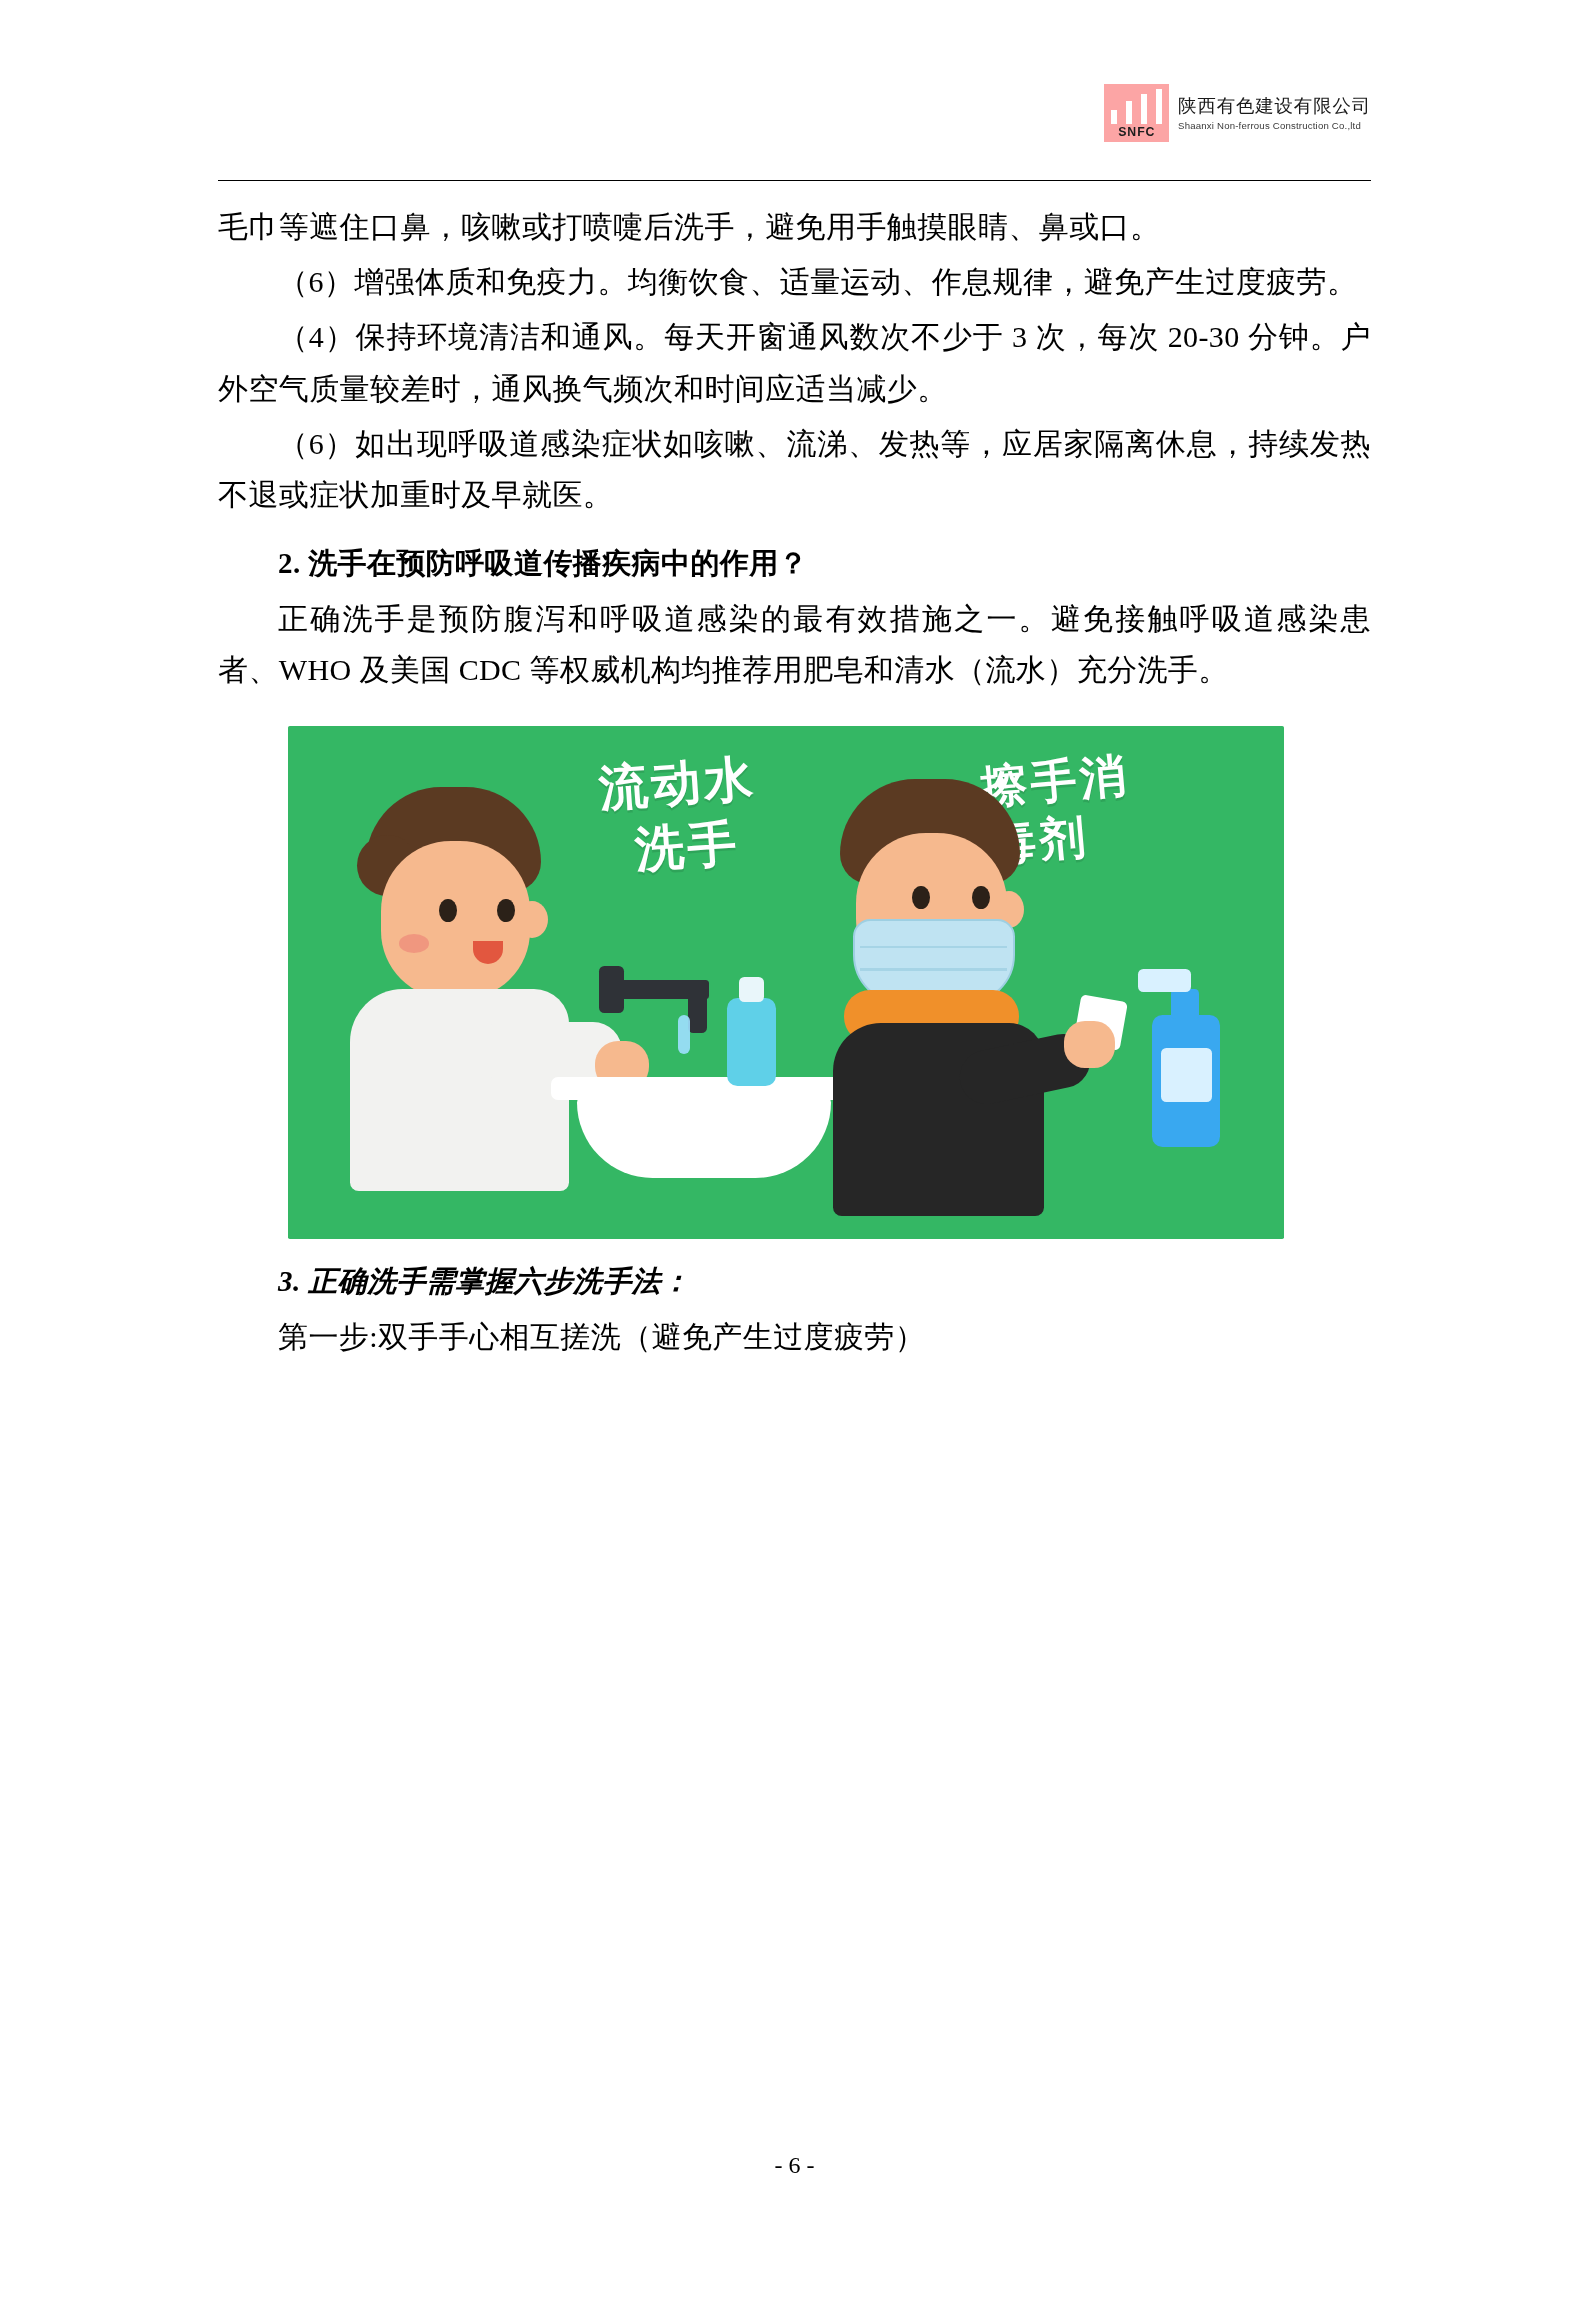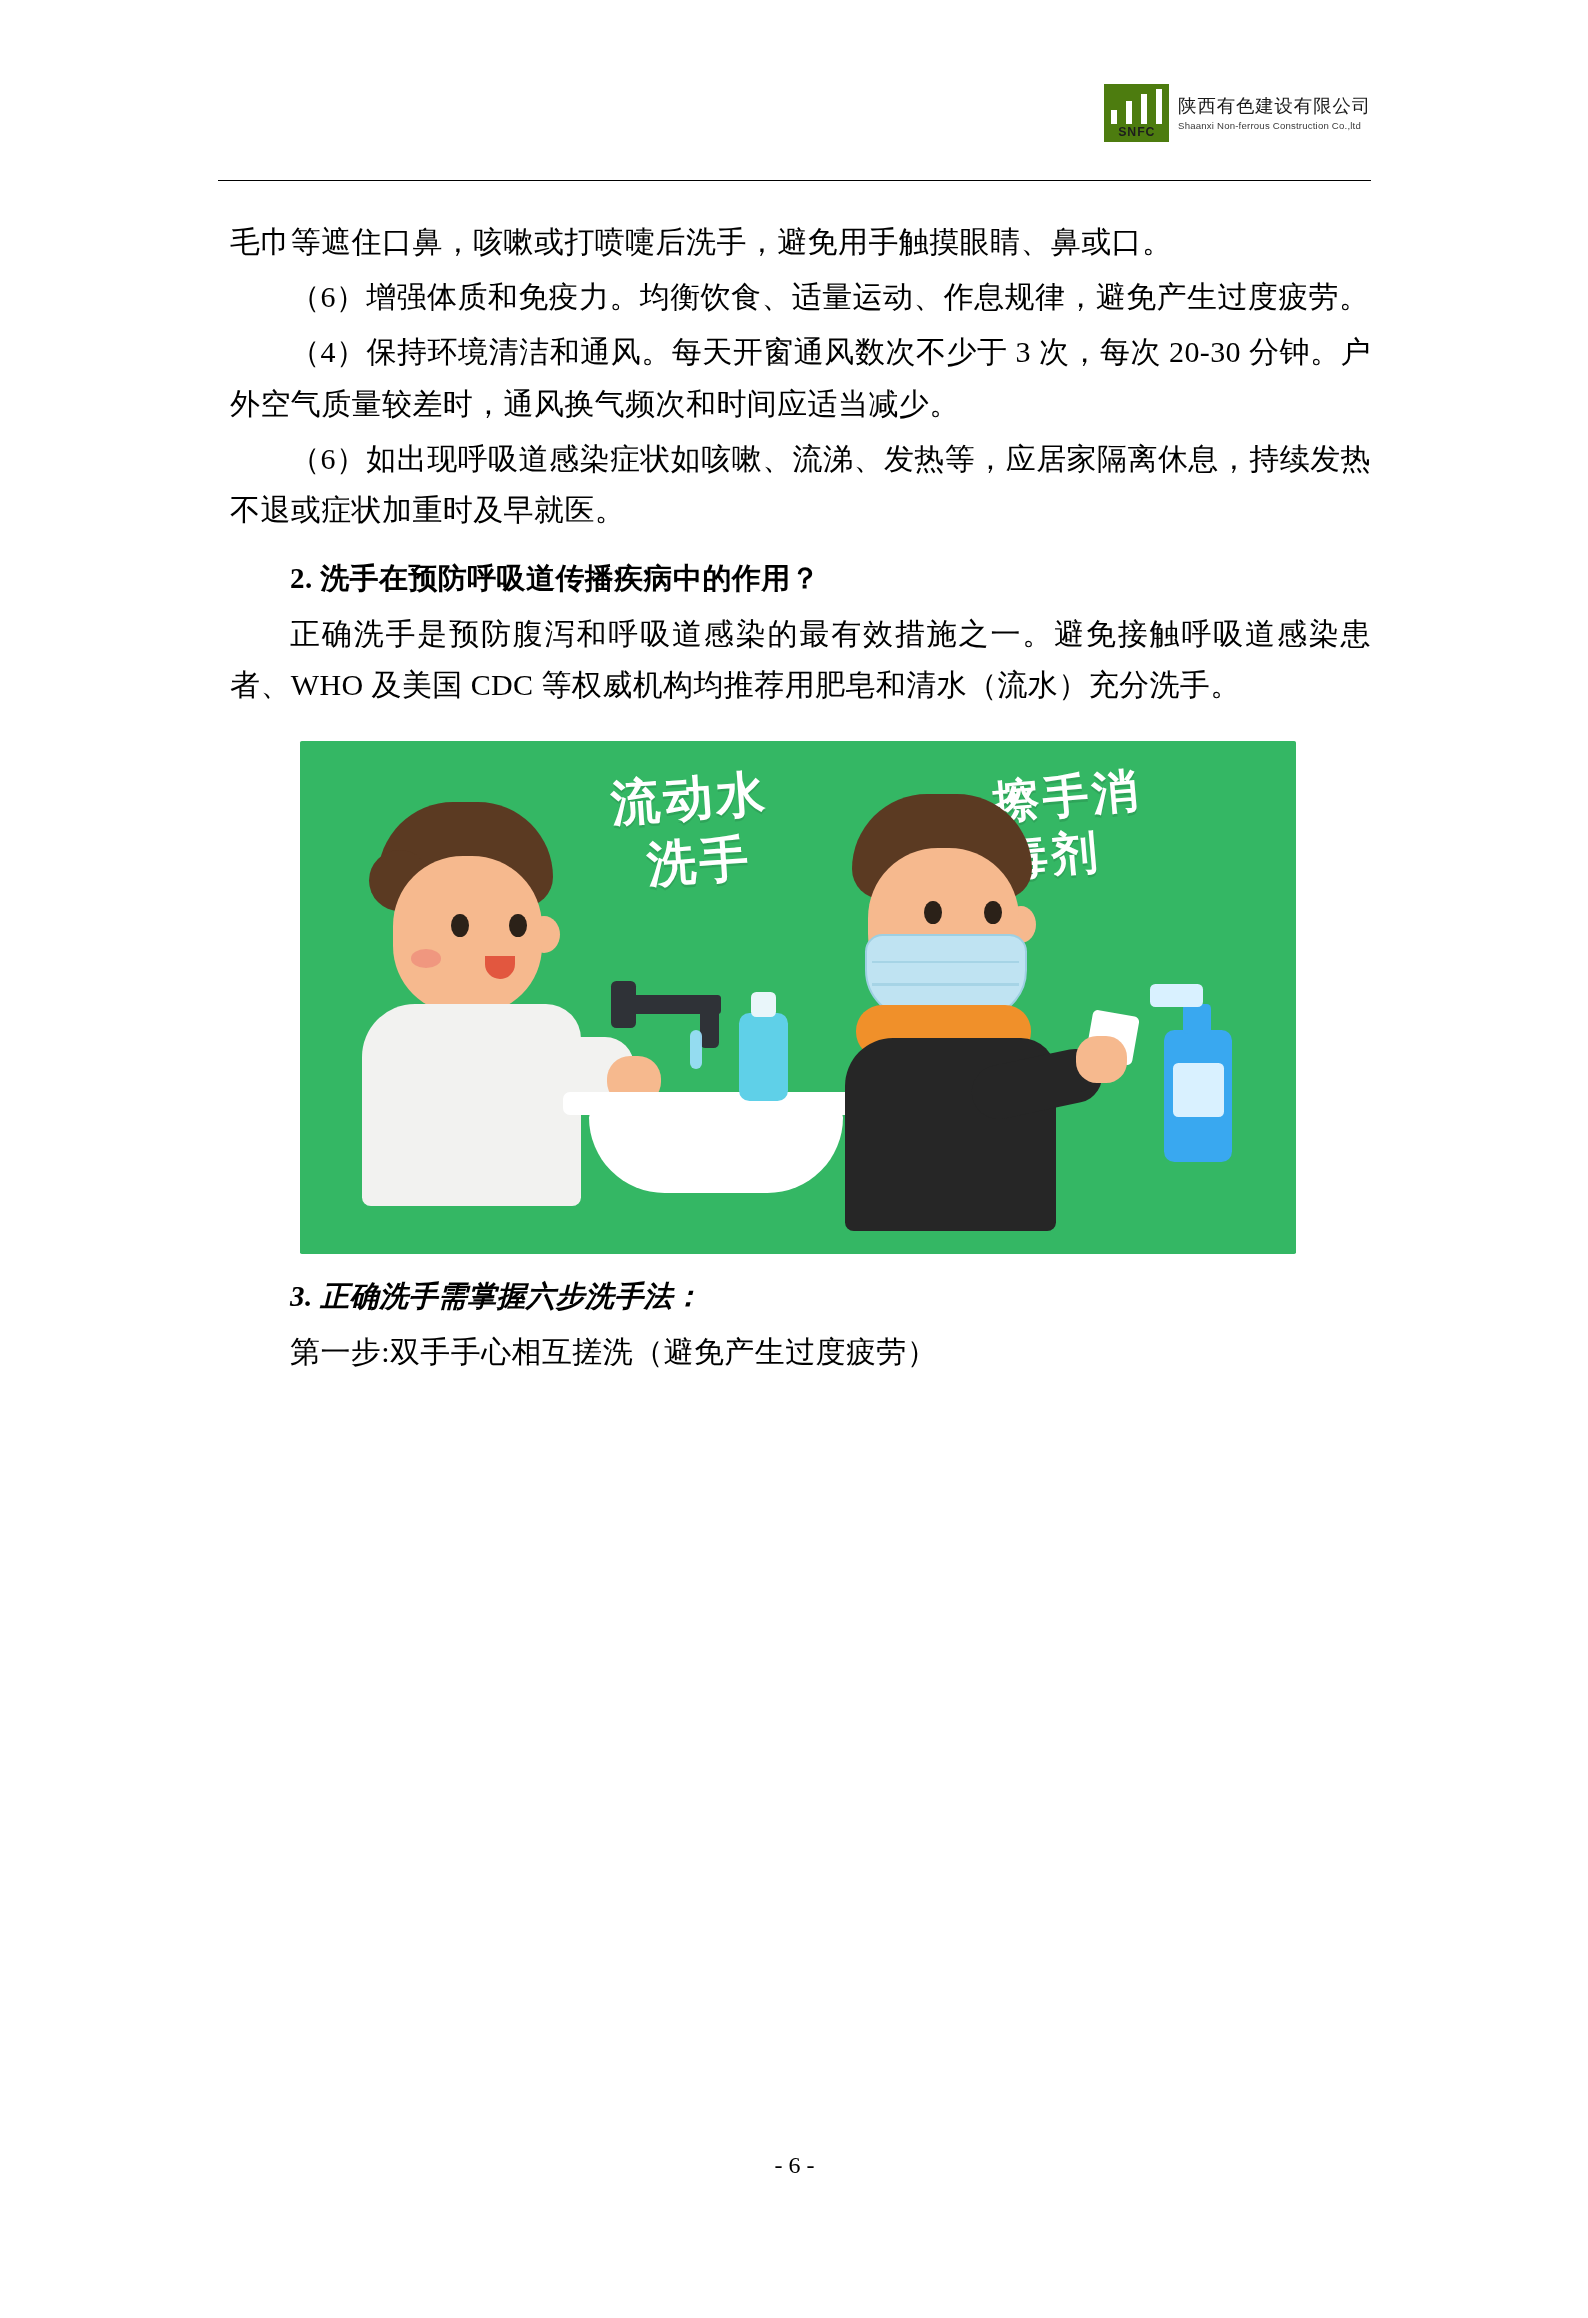--- a/index.html
+++ b/index.html
@@ -29,21 +29,21 @@
     position: absolute;
     right: 0;
     top: 0;
     display: flex;
     align-items: center;
     gap: 8.8px;
   }
   .logo-mark {
     width: 65px;
     height: 58px;
-    background: #4d7c0f;
+    background: #fca5a5;
     position: relative;
     display: block;
   }
   .logo-mark .bars {
     position: absolute;
     left: 7px;
     top: 5.3px;
     right: 7px;
     height: 35px;
     display: flex;
@@ -95,22 +95,21 @@
     top: 180px;
     border-top: 1.8px solid #000000;
     height: 0;
   }
 
   
   .content {
     position: absolute;
     left: 218px;
     right: 218px;
-    top: 216px;
-    margin-left: 12px;
+    top: 201px;
   }
   p.body {
     font-size: 30px;
     line-height: 1.72;
     color: #000000;
     margin: 0 0 3.5px 0;
     text-align: justify;
     letter-spacing: 0.4px;
   }
   p.indent { text-indent: 60px; }

